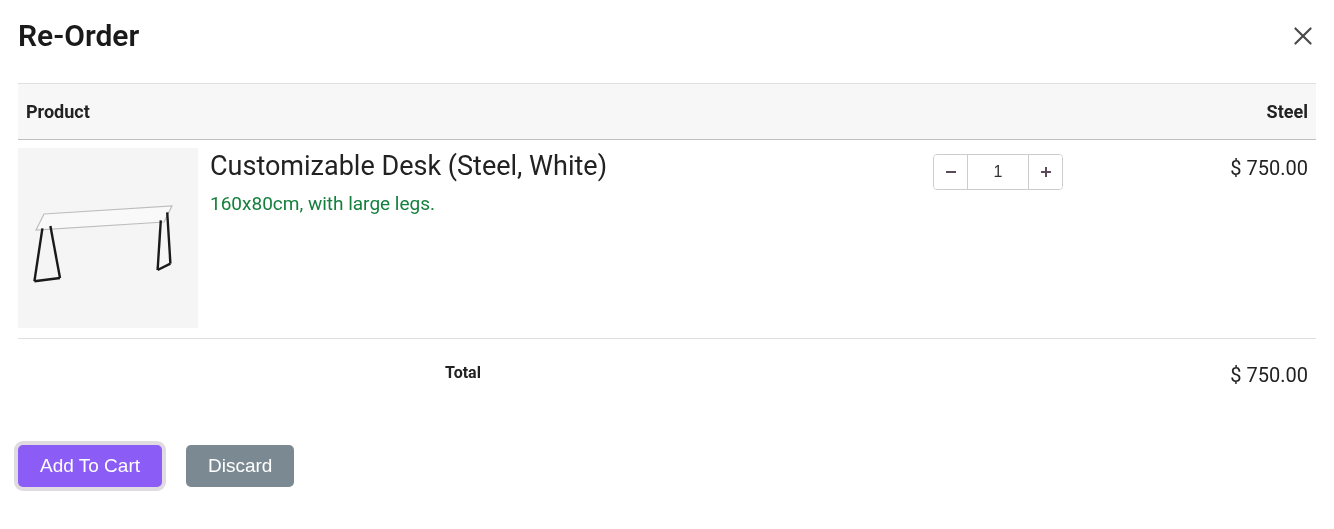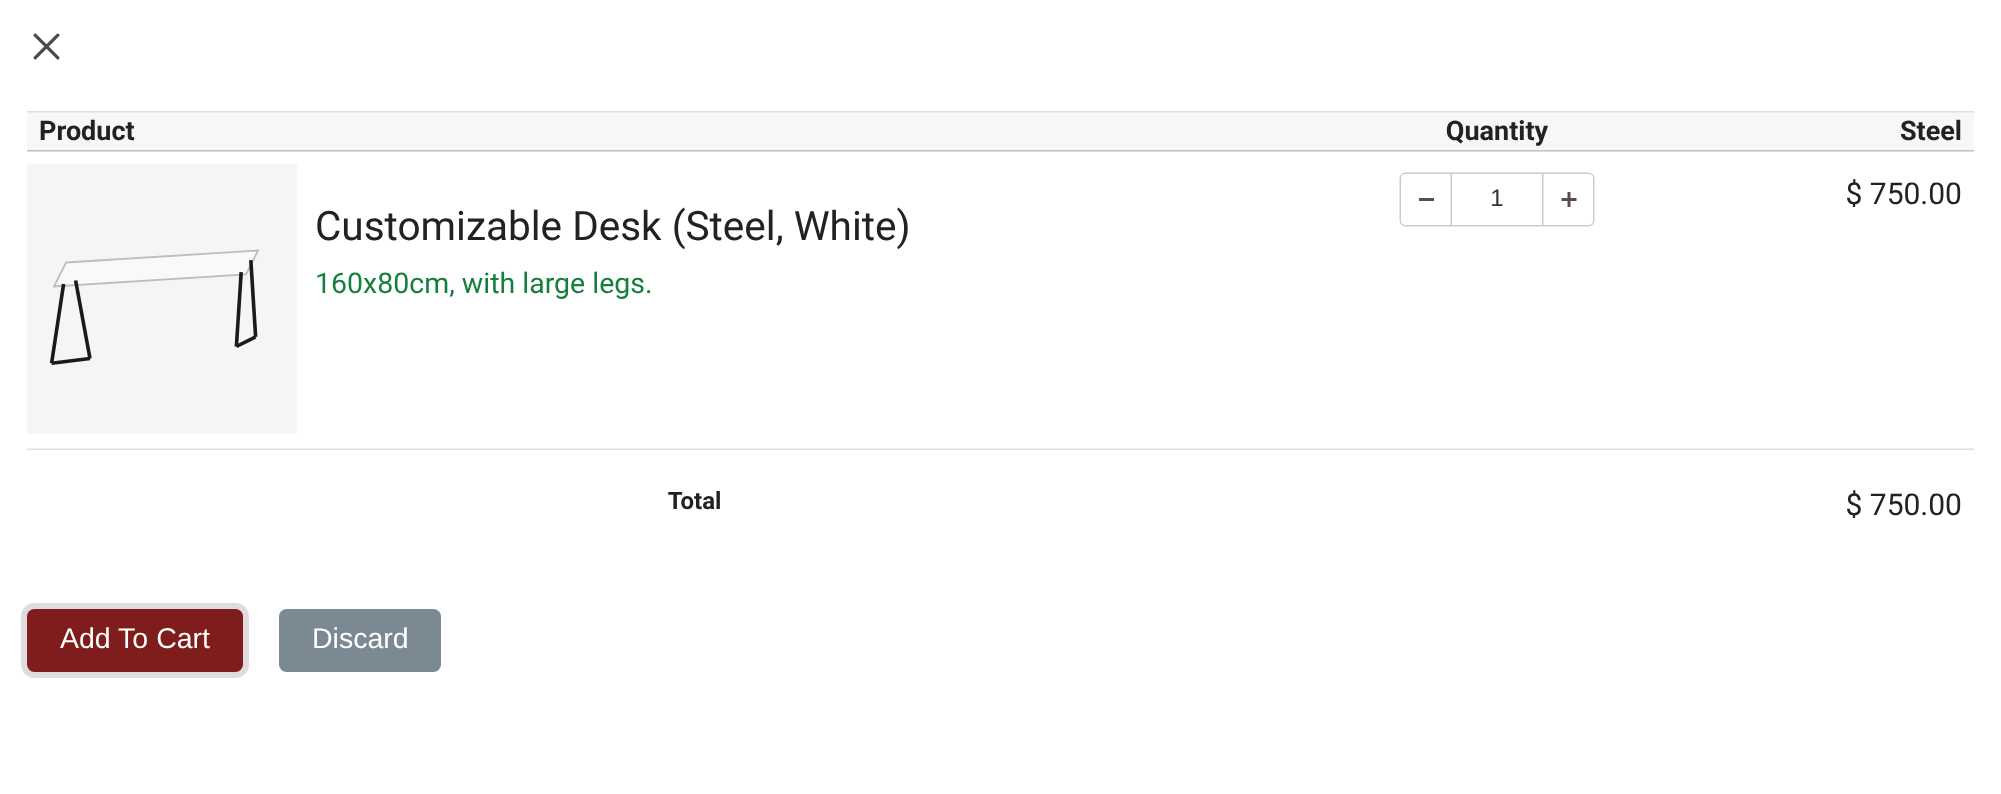--- a/index.html
+++ b/index.html
@@ -27,21 +27,21 @@
     height: 26px;
     cursor: pointer;
     color: #4a4a4a;
   }
   .close-icon svg { width: 100%; height: 100%; }
   .table-header {
     display: flex;
     background: #f7f7f7;
     border-top: 1px solid #dfdfdf;
     border-bottom: 1px solid #c0c0c0;
-    padding: 2px 8px;
+    padding: 17px 8px;
     font-weight: 700;
     font-size: 18px;
   }
   .col-product { flex: 1; }
   .col-qty { width: 220px; text-align: center; }
   .col-price { width: 200px; text-align: right; }
   .row {
     display: flex;
     border-bottom: 1px solid #dfdfdf;
     padding: 8px 8px 10px 0;
@@ -56,21 +56,20 @@
     align-items: center;
     justify-content: center;
     flex-shrink: 0;
   }
   .product-info { padding-top: 2px; }
   .product-name {
     font-size: 27px;
     font-weight: 400;
     color: #222;
     margin-bottom: 10px;
-    margin-top: 24px;
   }
   .product-desc {
     font-size: 19px;
     color: #15803d;
   }
   .qty-cell {
     width: 220px;
     display: flex;
     justify-content: center;
     align-items: flex-start;
@@ -135,45 +134,45 @@
   }
   .btn {
     border: none;
     border-radius: 5px;
     padding: 10px 22px;
     font-size: 19px;
     cursor: pointer;
     color: #fff;
   }
   .btn-primary {
-    background: #7f1d1d;
+    background: #8b5cf6;
     box-shadow: 0 0 0 4px rgba(130,110,130,0.25);
   }
   .btn-secondary {
     background: #7b8a92;
     margin-left: 14px;
   }
   
   .desk-svg { width: 160px; height: 120px; }
 </style>
 </head>
 <body>
 
 <div class="header">
+  <div class="title">Re-Order</div>
   <div class="close-icon">
     <svg viewBox="0 0 24 24" stroke="currentColor" stroke-width="2" fill="none" stroke-linecap="round">
       <line x1="5" y1="5" x2="19" y2="19"></line>
       <line x1="19" y1="5" x2="5" y2="19"></line>
     </svg>
   </div>
 </div>
 
 <div class="table-header">
   <div class="col-product">Product</div>
-  <div class="col-qty">Quantity</div>
   <div class="col-price">Steel</div>
 </div>
 
 <div class="row">
   <div class="product-cell">
     <div class="product-img">
       <svg class="desk-svg" viewBox="0 0 200 140">
 
         <polygon points="20,40 180,30 170,50 10,60" fill="#f9f9f9" stroke="#bdbdbd" stroke-width="1.5"></polygon>
 

